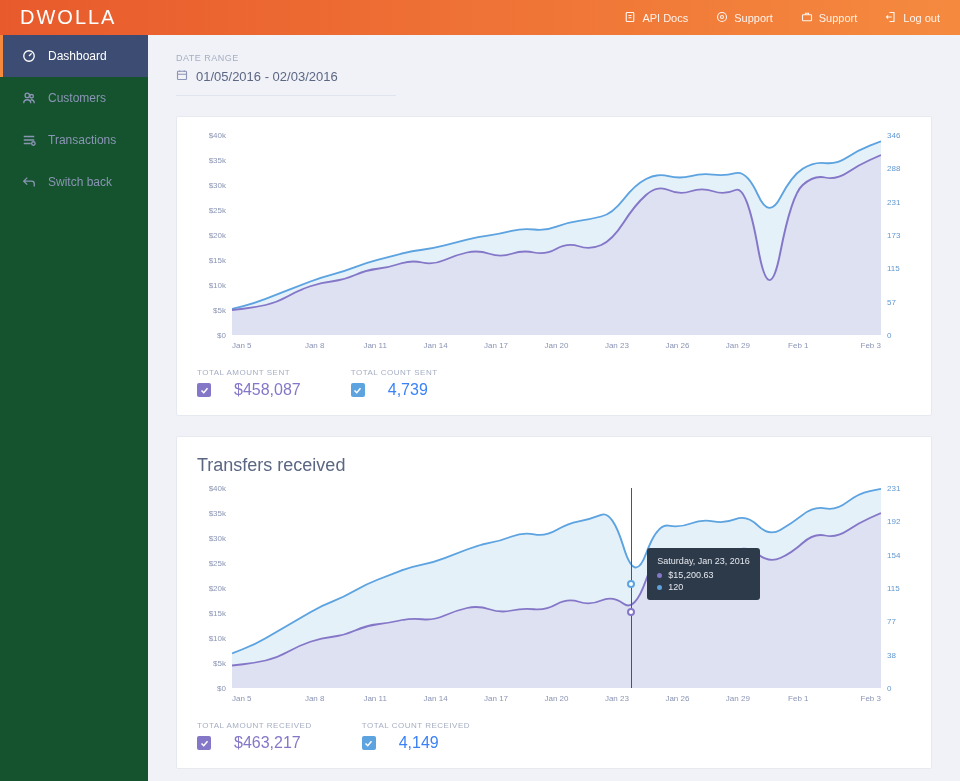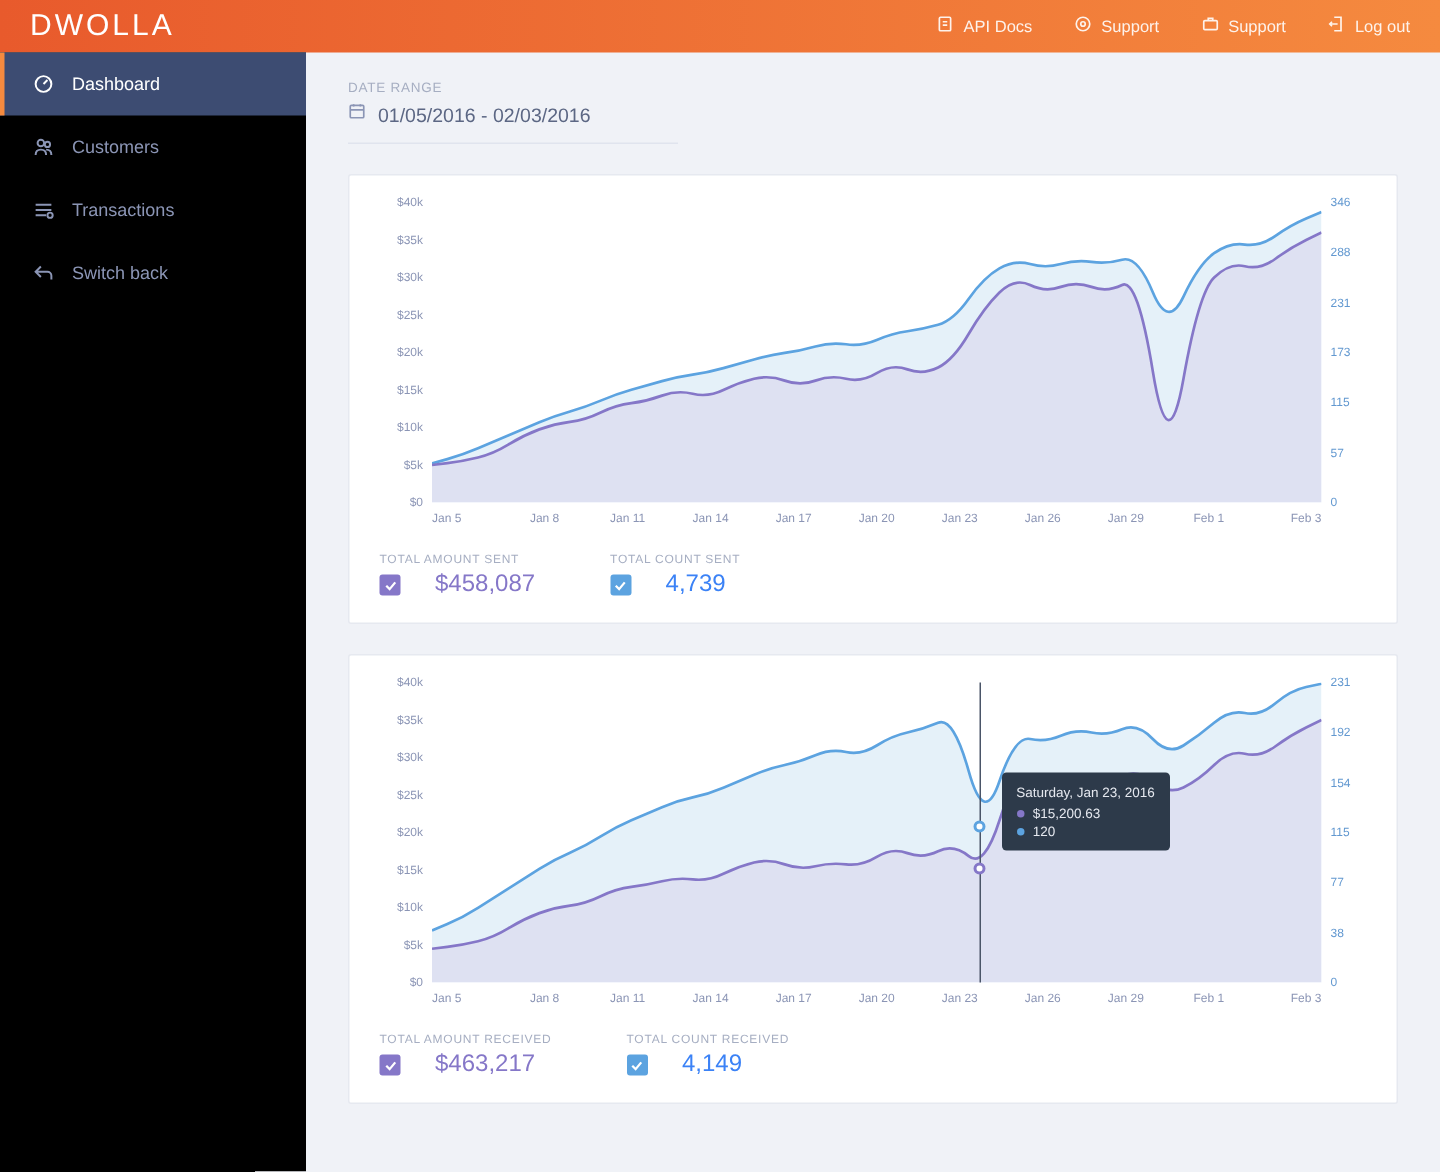--- a/index.html
+++ b/index.html
@@ -2,21 +2,21 @@
 <html><head>
   <meta charset="utf-8">
   <style>
     * { margin: 0; padding: 0; box-sizing: border-box; }
     body { font-family: -apple-system, BlinkMacSystemFont, 'Segoe UI', Arial, sans-serif; background: #f0f2f7; width: 960px; height: 781px; overflow: hidden; }
     .header { height: 35px; background: linear-gradient(to right, #e85a2c, #f58a3f); display: flex; align-items: center; padding: 15px 20px; }
     .logo { color: #fff; font-size: 20px; font-weight: 300; letter-spacing: 2px; }
     .header-nav { margin-left: auto; display: flex; gap: 28px; }
     .header-link { color: #fff; font-size: 11px; display: flex; align-items: center; gap: 6px; cursor: pointer; opacity: 0.9; }
     .main { display: flex; height: calc(100% - 35px); }
-    .sidebar { width: 204px; background: #000000; }
+    .sidebar { width: 148px; background: #14532d; }
     .side-item { display: flex; align-items: center; gap: 12px; padding: 14px 22px; color: #8b95b5; font-size: 12px; cursor: pointer; }
     .side-item.active { background: #3d4c72; color: #fff; border-left: 3px solid #f58a3f; padding-left: 19px; }
     .side-item .icon { width: 14px; height: 14px; display: inline-flex; }
     .content { flex: 1; padding: 18px 28px; overflow-y: auto; }
     .date-label { font-size: 9px; color: #a6aec2; letter-spacing: 0.5px; margin-bottom: 4px; }
     .date-row { display: flex; align-items: center; gap: 8px; padding-bottom: 10px; border-bottom: 1px solid #e0e4ee; width: 220px; }
     .date-val { font-size: 13px; color: #5c6784; }
     .card { background: #fff; border: 1px solid #e6e9f0; border-radius: 2px; margin-top: 20px; padding: 18px 20px 16px; }
     .card-title { font-size: 18px; color: #5a6682; font-weight: 400; margin-bottom: 12px; }
     .chart-wrap { position: relative; height: 200px; display: flex; }
@@ -198,20 +198,21 @@
                   <path d="M2 6l3 3 5-6"></path>
                 </svg>
               </span>
             <span>4,739</span>
           </div>
         </div>
       </div>
     </div>
 
     <div class="card">
+      <div class="card-title">Transfers received</div>
       <div class="chart-wrap">
         <div class="yaxis-l" id="yl-1">
             <div class="ytick-l" style="bottom: 0%; transform: translateY(50%);">$0</div>
             <div class="ytick-l" style="bottom: 12.5%; transform: translateY(50%);">$5k</div>
             <div class="ytick-l" style="bottom: 25%; transform: translateY(50%);">$10k</div>
             <div class="ytick-l" style="bottom: 37.5%; transform: translateY(50%);">$15k</div>
             <div class="ytick-l" style="bottom: 50%; transform: translateY(50%);">$20k</div>
             <div class="ytick-l" style="bottom: 62.5%; transform: translateY(50%);">$25k</div>
             <div class="ytick-l" style="bottom: 75%; transform: translateY(50%);">$30k</div>
             <div class="ytick-l" style="bottom: 87.5%; transform: translateY(50%);">$35k</div>

